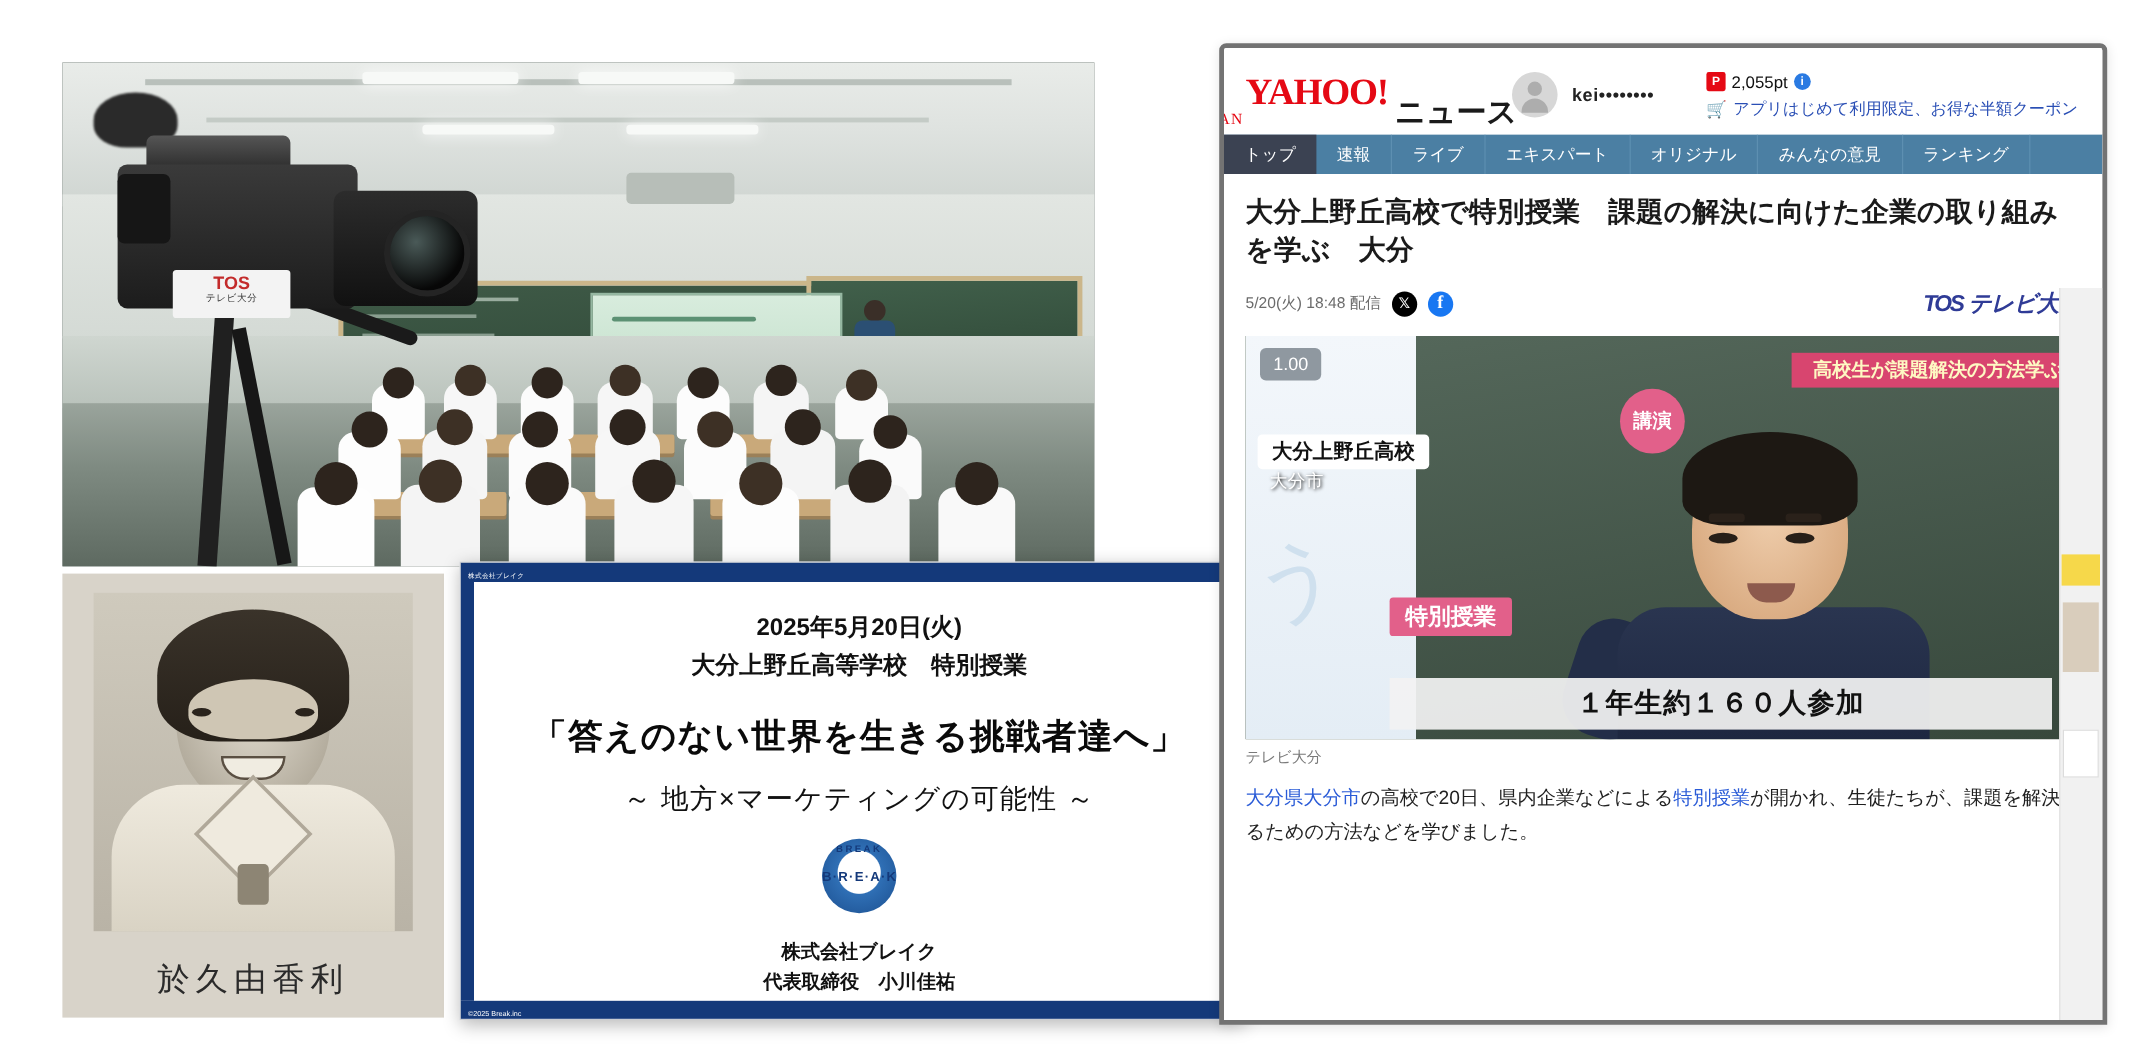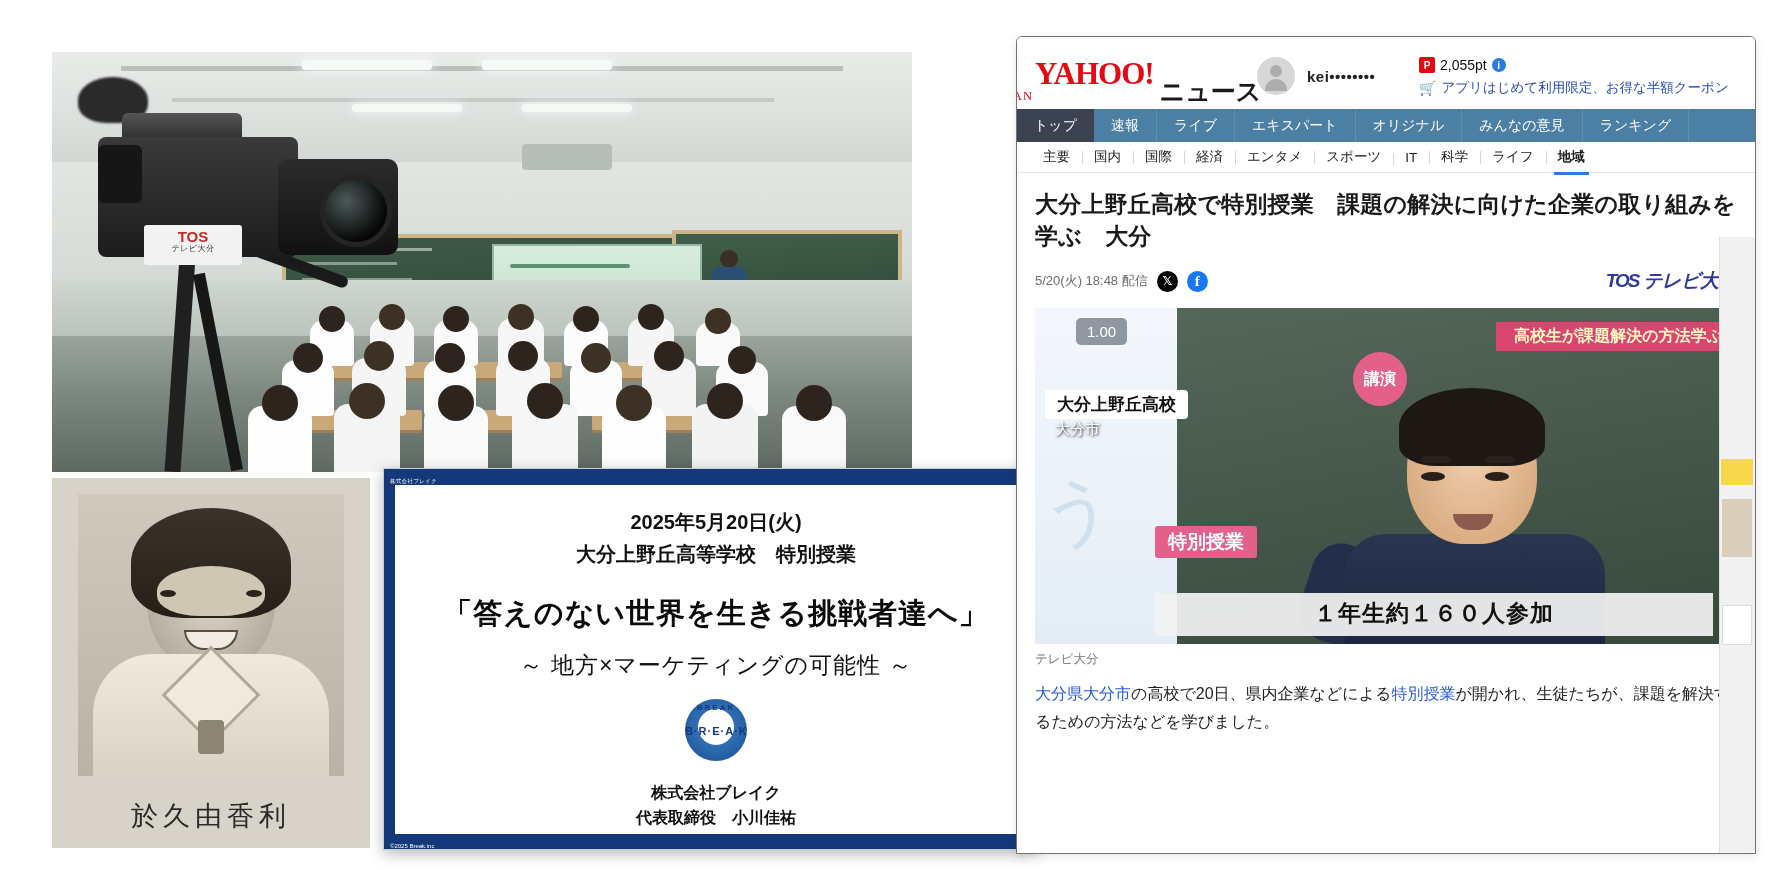--- a/index.html
+++ b/index.html
@@ -164,21 +164,21 @@
     position: relative; overflow: hidden;
   }
   .sl-logo .lw { position:absolute; left:0; top: 26px; width:100%; text-align:center; font-size: 11px; font-weight:bold; color:#14397a; letter-spacing: 1px; }
   .sl-logo .lb { position:absolute; left:0; top: 4px; width:100%; text-align:center; font-size: 8px; font-weight:bold; color:#14397a; letter-spacing: 2px; }
   .sl-foot1 { font-size: 16px; font-weight: bold; color:#111; margin-top: 22px; }
   .sl-foot2 { font-size: 16px; font-weight: bold; color:#111; margin-top: 4px; }
 
   
   .browser {
     position:absolute; left: 1016px; top: 36px; width: 740px; height: 818px;
-    background:#fff; border: 1px solid #737373; border-radius: 6px 6px 0 0; overflow: hidden;
+    background:#fff; border: 4px solid #737373; border-radius: 6px 6px 0 0; overflow: hidden;
     box-shadow: 0 2px 10px rgba(0,0,0,.10);
   }
   .yh-head { height: 72px; background:#fff; position: relative; }
   .yh-logo { position:absolute; left: 18px; top: 22px; display:flex; align-items:flex-end; }
   .yh-logo .y1 { font-family:"Liberation Serif", serif; font-size: 31px; font-weight: bold; color:#e50914; letter-spacing: -1px; line-height: .95; }
   .yh-logo .jp { font-family:"Liberation Serif", serif; font-size: 13px; color:#e50914; letter-spacing: 1px; margin-left: -46px; }
   .yh-logo .nws { font-size: 25px; font-weight: bold; color:#1a1a1a; margin-left: 6px; line-height: 1; }
   .yh-avatar { position:absolute; left: 240px; top: 20px; width: 38px; height: 38px; border-radius: 50%; background:#d7d7d7; }
   .yh-avatar:before { content:""; position:absolute; left: 13px; top: 8px; width: 12px; height: 12px; border-radius:50%; background:#adadad; }
   .yh-avatar:after { content:""; position:absolute; left: 8px; top: 22px; width: 22px; height: 12px; border-radius: 11px 11px 0 0; background:#adadad; }
@@ -219,21 +219,21 @@
   .art-brand { margin-left:auto; font-size: 19px; font-weight: bold; color:#2f3b96; letter-spacing: -.5px; font-style: italic; }
   .art-brand .tos { letter-spacing: -2px; }
 
   .video {
     position: relative; margin: 14px 18px 0; height: 336px; overflow:hidden;
     background: linear-gradient(180deg,#4f6354,#3c4f42);
   }
   .vid-left { position:absolute; left:0; top:0; width: 142px; height: 100%; background: linear-gradient(180deg,#f3f7fb,#e4edf5); }
   .vid-left .wm { position:absolute; left: 6px; bottom: 84px; font-size: 72px; color:#cfe0ee; }
   .vid-board { position:absolute; left: 142px; top:0; right:0; bottom:0; background: linear-gradient(170deg,#54675a,#37483c); }
-  .vid-speed { position:absolute; left: 12px; top: 10px; background: rgba(110,120,130,.75); color:#fff; font-size: 15px; padding: 5px 11px; border-radius: 5px; margin-left: 29px; }
+  .vid-speed { position:absolute; left: 12px; top: 10px; background: rgba(110,120,130,.75); color:#fff; font-size: 15px; padding: 5px 11px; border-radius: 5px; }
   .vid-tag-school {
     position:absolute; left: 10px; top: 82px; background:#fff; color:#111; font-size: 17px; font-weight:bold;
     padding: 3px 12px; border-radius: 4px; white-space: nowrap;
   }
   .vid-city { position:absolute; left: 20px; top: 112px; color:#fff; font-size: 15px; text-shadow: 1px 1px 3px #000; }
   .vid-top-strip { position:absolute; right: 0; top: 14px; background:#d8456f; color:#fef9c3; font-size: 16px; font-weight:bold; padding: 4px 14px 4px 18px; }
   .vid-top-strip2 {
     position:absolute; right: 0; top: 42px; background: linear-gradient(90deg,#fff9e8,#fdf3d8);
     font-size: 25px; font-weight: bold; padding: 4px 12px 5px 18px; color:#111; white-space:nowrap;
   }
@@ -453,32 +453,20 @@
     <div class="yh-tabs">
       <div class="tab active">トップ</div>
       <div class="tab">速報</div>
       <div class="tab">ライブ</div>
       <div class="tab">エキスパート</div>
       <div class="tab">オリジナル</div>
       <div class="tab">みんなの意見</div>
       <div class="tab">ランキング</div>
     </div>
 
-    <div class="yh-subtabs">
-      <div class="st">主要</div>
-      <div class="st">国内</div>
-      <div class="st">国際</div>
-      <div class="st">経済</div>
-      <div class="st">エンタメ</div>
-      <div class="st">スポーツ</div>
-      <div class="st">IT</div>
-      <div class="st">科学</div>
-      <div class="st">ライフ</div>
-      <div class="st active">地域</div>
-    </div>
 
     <div class="yh-article">
       <div class="art-title">大分上野丘高校で特別授業　課題の解決に向けた企業の取り組みを学ぶ　大分</div>
       <div class="art-meta">
         <span class="art-date">5/20(火) 18:48 配信</span>
         <span class="ic-x">𝕏</span>
         <span class="ic-fb">f</span>
         <span class="art-brand">
           <span class="tos">TOS</span>
           <span>テレビ大分</span>

